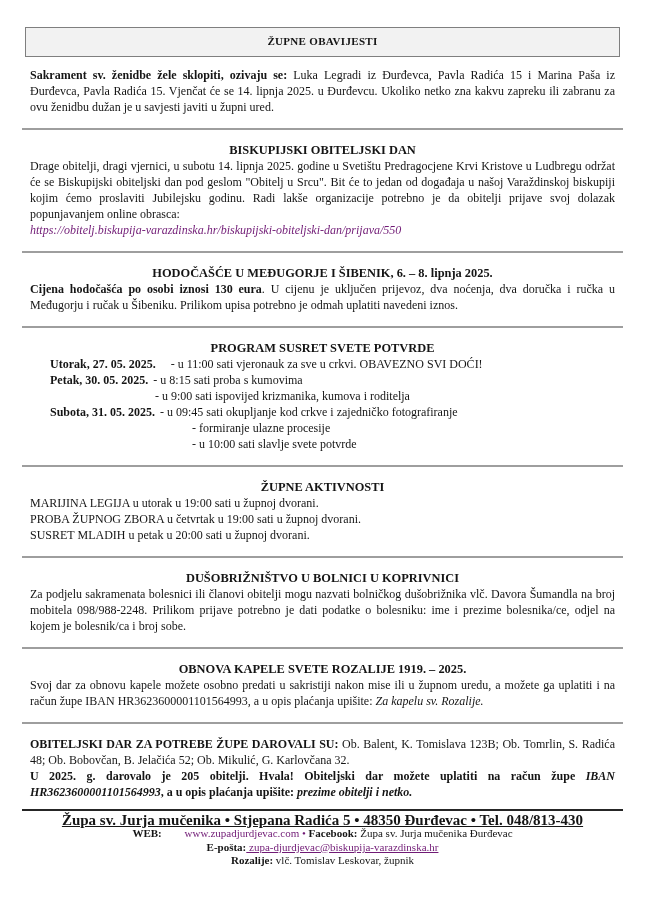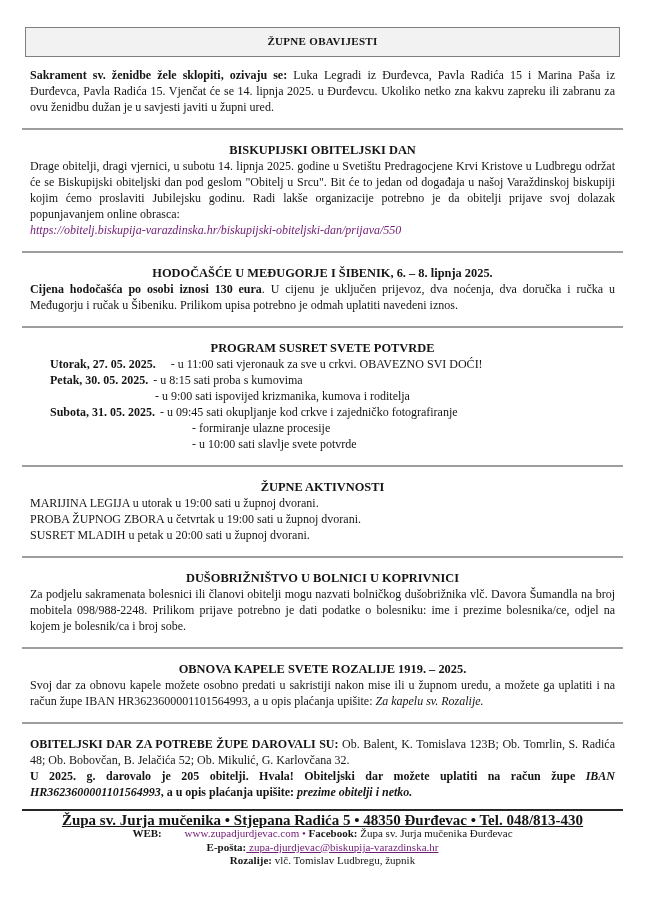--- a/index.html
+++ b/index.html
@@ -146,17 +146,17 @@
 
   <footer class="footer">
     <div class="f1">Župa sv. Jurja mučenika • Stjepana Radića 5 • 48350 Đurđevac • Tel. 048/813-430</div>
     <div>
       <b>WEB:</b><a class="url" style="display:inline;font-style:normal;margin-left:20px;" href="#"> www.zupadjurdjevac.com • </a><b>Facebook:</b><span> Župa sv. Jurja mučenika Đurđevac</span>
     </div>
     <div>
       <b>E-pošta:</b><a class="url" style="display:inline;font-style:normal;text-decoration:underline;" href="#"> zupa-djurdjevac@biskupija-varazdinska.hr</a>
     </div>
     <div>
-      <b>Rozalije:</b><span> vlč. Tomislav Ludbregu, župnik</span>
+      <b>Rozalije:</b><span> vlč. Tomislav Leskovar, župnik</span>
     </div>
   </footer>
 
 </div>
 
 </body></html>

